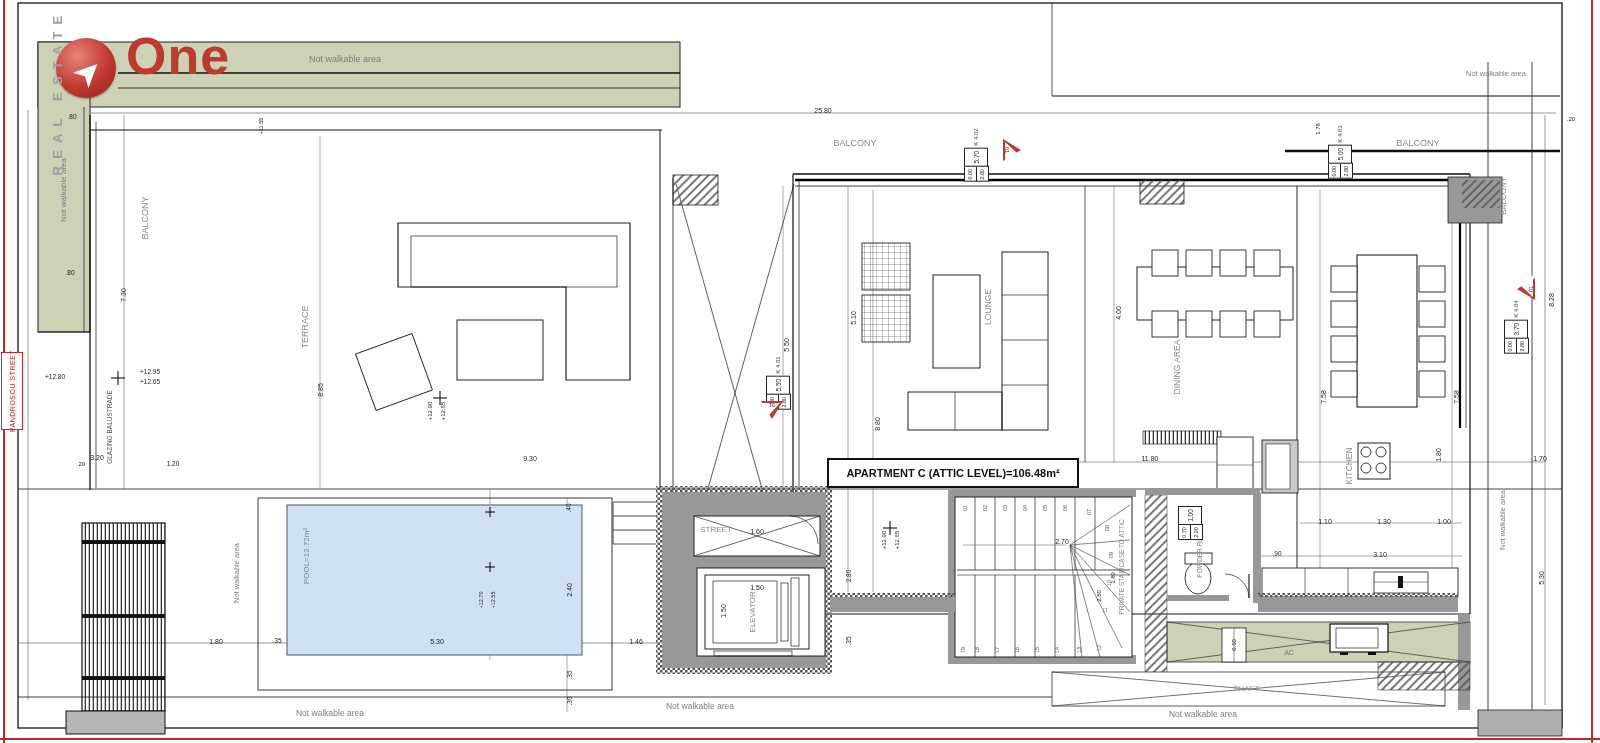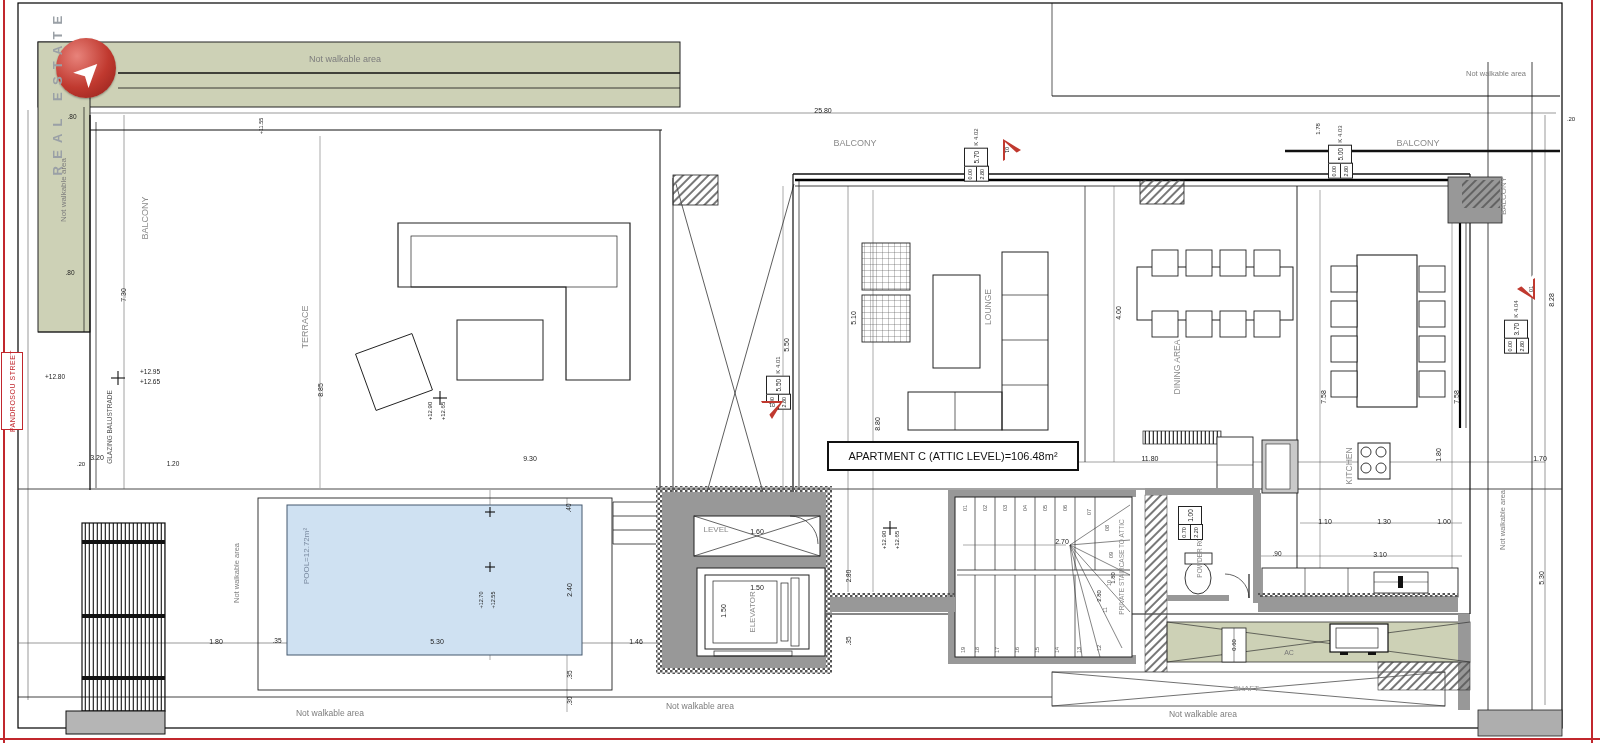--- a/index.html
+++ b/index.html
@@ -15,22 +15,22 @@
   #logo .ball{position:absolute;left:8px;top:8px;width:60px;height:60px;border-radius:50%;
       background:radial-gradient(circle at 35% 30%,#e8837b,#c0392f 55%,#8f1f1a);box-shadow:0 1px 2px rgba(0,0,0,.35);}
   #logo .arrow{position:absolute;left:17px;top:14px;color:#fff;font-size:34px;transform:rotate(-45deg);}
   #logo .one{position:absolute;left:78px;top:-4px;font-size:52px;font-weight:bold;color:#c0392f;letter-spacing:1px;}
   #logo .tag{position:absolute;left:14px;top:62px;font-size:13px;color:#9aa0a6;letter-spacing:.55em;font-weight:bold;}
   
   #street{position:absolute;left:-27px;top:380px;width:76px;height:20px;border:1px solid #c1272d;color:#c1272d;
      background:#fff;font-size:7px;display:flex;align-items:center;justify-content:center;letter-spacing:.5px;
      transform:rotate(-90deg);z-index:20;white-space:nowrap;}
   
-  #aptbox{position:absolute;left:827px;top:441px;width:248px;height:26px;border:2px solid #111;background:#fff;
-     display:flex;align-items:center;justify-content:center;font-size:11px;font-weight:normal;color:#111;z-index:20;}
+  #aptbox{position:absolute;left:827px;top:458px;width:248px;height:26px;border:2px solid #111;background:#fff;
+     display:flex;align-items:center;justify-content:center;font-size:11px;font-weight:bold;color:#111;z-index:20;}
   
   .tag{position:absolute;display:flex;align-items:stretch;height:24px;z-index:22;transform:translate(-50%,-50%) rotate(-90deg);}
   .tag .cells{display:flex;flex-direction:column;width:15px;}
   .tag .cell{flex:1;border:1px solid #222;margin:-0.5px;font-size:5.5px;display:flex;align-items:center;justify-content:center;background:#fff;color:#222;}
   .tag .main{min-width:17px;border:1px solid #222;font-size:6.5px;display:flex;align-items:center;justify-content:center;background:#fff;color:#222;}
   .tag .tid{font-size:6px;color:#444;margin-left:2px;align-self:center;white-space:nowrap;}
   
   .tri{position:absolute;width:22px;height:18px;z-index:22;}
   .tri .o{position:absolute;inset:0;clip-path:polygon(50% 0,100% 100%,0 100%);background:#c0392f;}
   .tri .i{position:absolute;left:3px;right:3px;top:4px;bottom:2px;clip-path:polygon(50% 0,100% 100%,0 100%);background:#fff;}
@@ -272,20 +272,21 @@
         <line x1="490" y1="507" x2="490" y2="517"></line>
       <line x1="485" y1="567" x2="495" y2="567"></line>
         <line x1="490" y1="562" x2="490" y2="572"></line>
     </g>
   </svg>
 
   <div id="logo">
     <div class="ball">
         <span class="arrow">➤</span>
       </div>
+    <div class="one">One</div>
     <div class="tag">REAL ESTATE</div>
   </div>
 
   <div id="street">PANDROSOU STREET</div>
 
   <div id="aptbox">APARTMENT C (ATTIC LEVEL)=106.48m²</div>
 
   <div id="tags">
       <div class="tag" style="left: 778px; top: 383px;">
         <span class="cells">
@@ -354,21 +355,21 @@
       <span class="ann" style="left: 1503px; top: 520px; font-size: 7.5px; color: rgb(125, 125, 125); transform: translate(-50%, -50%) rotate(-90deg);">Not walkable area</span>
       <span class="ann" style="left: 110px; top: 427px; font-size: 6.5px; color: rgb(85, 85, 85); transform: translate(-50%, -50%) rotate(-90deg);">GLAZING BALUSTRADE</span>
       <span class="ann" style="left: 145px; top: 218px; font-size: 9px; color: rgb(138, 138, 138); transform: translate(-50%, -50%) rotate(-90deg);">BALCONY</span>
       <span class="ann" style="left: 305px; top: 327px; font-size: 9px; color: rgb(138, 138, 138); transform: translate(-50%, -50%) rotate(-90deg);">TERRACE</span>
       <span class="ann" style="left: 855px; top: 143px; font-size: 9px; color: rgb(138, 138, 138); transform: translate(-50%, -50%) rotate(0deg);">BALCONY</span>
       <span class="ann" style="left: 1418px; top: 143px; font-size: 9px; color: rgb(138, 138, 138); transform: translate(-50%, -50%) rotate(0deg);">BALCONY</span>
       <span class="ann" style="left: 1504px; top: 196px; font-size: 8px; color: rgb(138, 138, 138); transform: translate(-50%, -50%) rotate(-90deg);">BALCONY</span>
       <span class="ann" style="left: 988px; top: 307px; font-size: 8.5px; color: rgb(138, 138, 138); transform: translate(-50%, -50%) rotate(-90deg);">LOUNGE</span>
       <span class="ann" style="left: 1177px; top: 367px; font-size: 8.5px; color: rgb(138, 138, 138); transform: translate(-50%, -50%) rotate(-90deg);">DINING AREA</span>
       <span class="ann" style="left: 1349px; top: 466px; font-size: 8.5px; color: rgb(138, 138, 138); transform: translate(-50%, -50%) rotate(-90deg);">KITCHEN</span>
-      <span class="ann" style="left: 716px; top: 530px; font-size: 8px; color: rgb(138, 138, 138); transform: translate(-50%, -50%) rotate(0deg);">LEVEL</span>
+      <span class="ann" style="left: 716px; top: 530px; font-size: 8px; color: rgb(138, 138, 138); transform: translate(-50%, -50%) rotate(0deg);">STREET</span>
       <span class="ann" style="left: 753px; top: 612px; font-size: 8px; color: rgb(138, 138, 138); transform: translate(-50%, -50%) rotate(-90deg);">ELEVATOR</span>
       <span class="ann" style="left: 1200px; top: 552px; font-size: 6.5px; color: rgb(138, 138, 138); transform: translate(-50%, -50%) rotate(-90deg);">POWDER ROOM</span>
       <span class="ann" style="left: 1122px; top: 567px; font-size: 6.5px; color: rgb(138, 138, 138); transform: translate(-50%, -50%) rotate(-90deg);">PRIVATE STAIRCASE TO ATTIC</span>
       <span class="ann" style="left: 307px; top: 556px; font-size: 8px; color: rgb(122, 138, 160); transform: translate(-50%, -50%) rotate(-90deg);">POOL=12.72m²</span>
       <span class="ann" style="left: 1246px; top: 689px; font-size: 8px; color: rgb(153, 153, 153); transform: translate(-50%, -50%) rotate(0deg);">SHAFT</span>
       <span class="ann" style="left: 1289px; top: 652px; font-size: 7px; color: rgb(119, 119, 119); transform: translate(-50%, -50%) rotate(0deg);">AC</span>
       <span class="ann" style="left: 823px; top: 110px; font-size: 7px; transform: translate(-50%, -50%) rotate(0deg);">25.80</span>
       <span class="ann" style="left: 72px; top: 117px; font-size: 6.5px; transform: translate(-50%, -50%) rotate(0deg);">.80</span>
       <span class="ann" style="left: 70px; top: 273px; font-size: 6.5px; transform: translate(-50%, -50%) rotate(0deg);">.80</span>
       <span class="ann" style="left: 123px; top: 295px; font-size: 7px; transform: translate(-50%, -50%) rotate(-90deg);">7.30</span>

